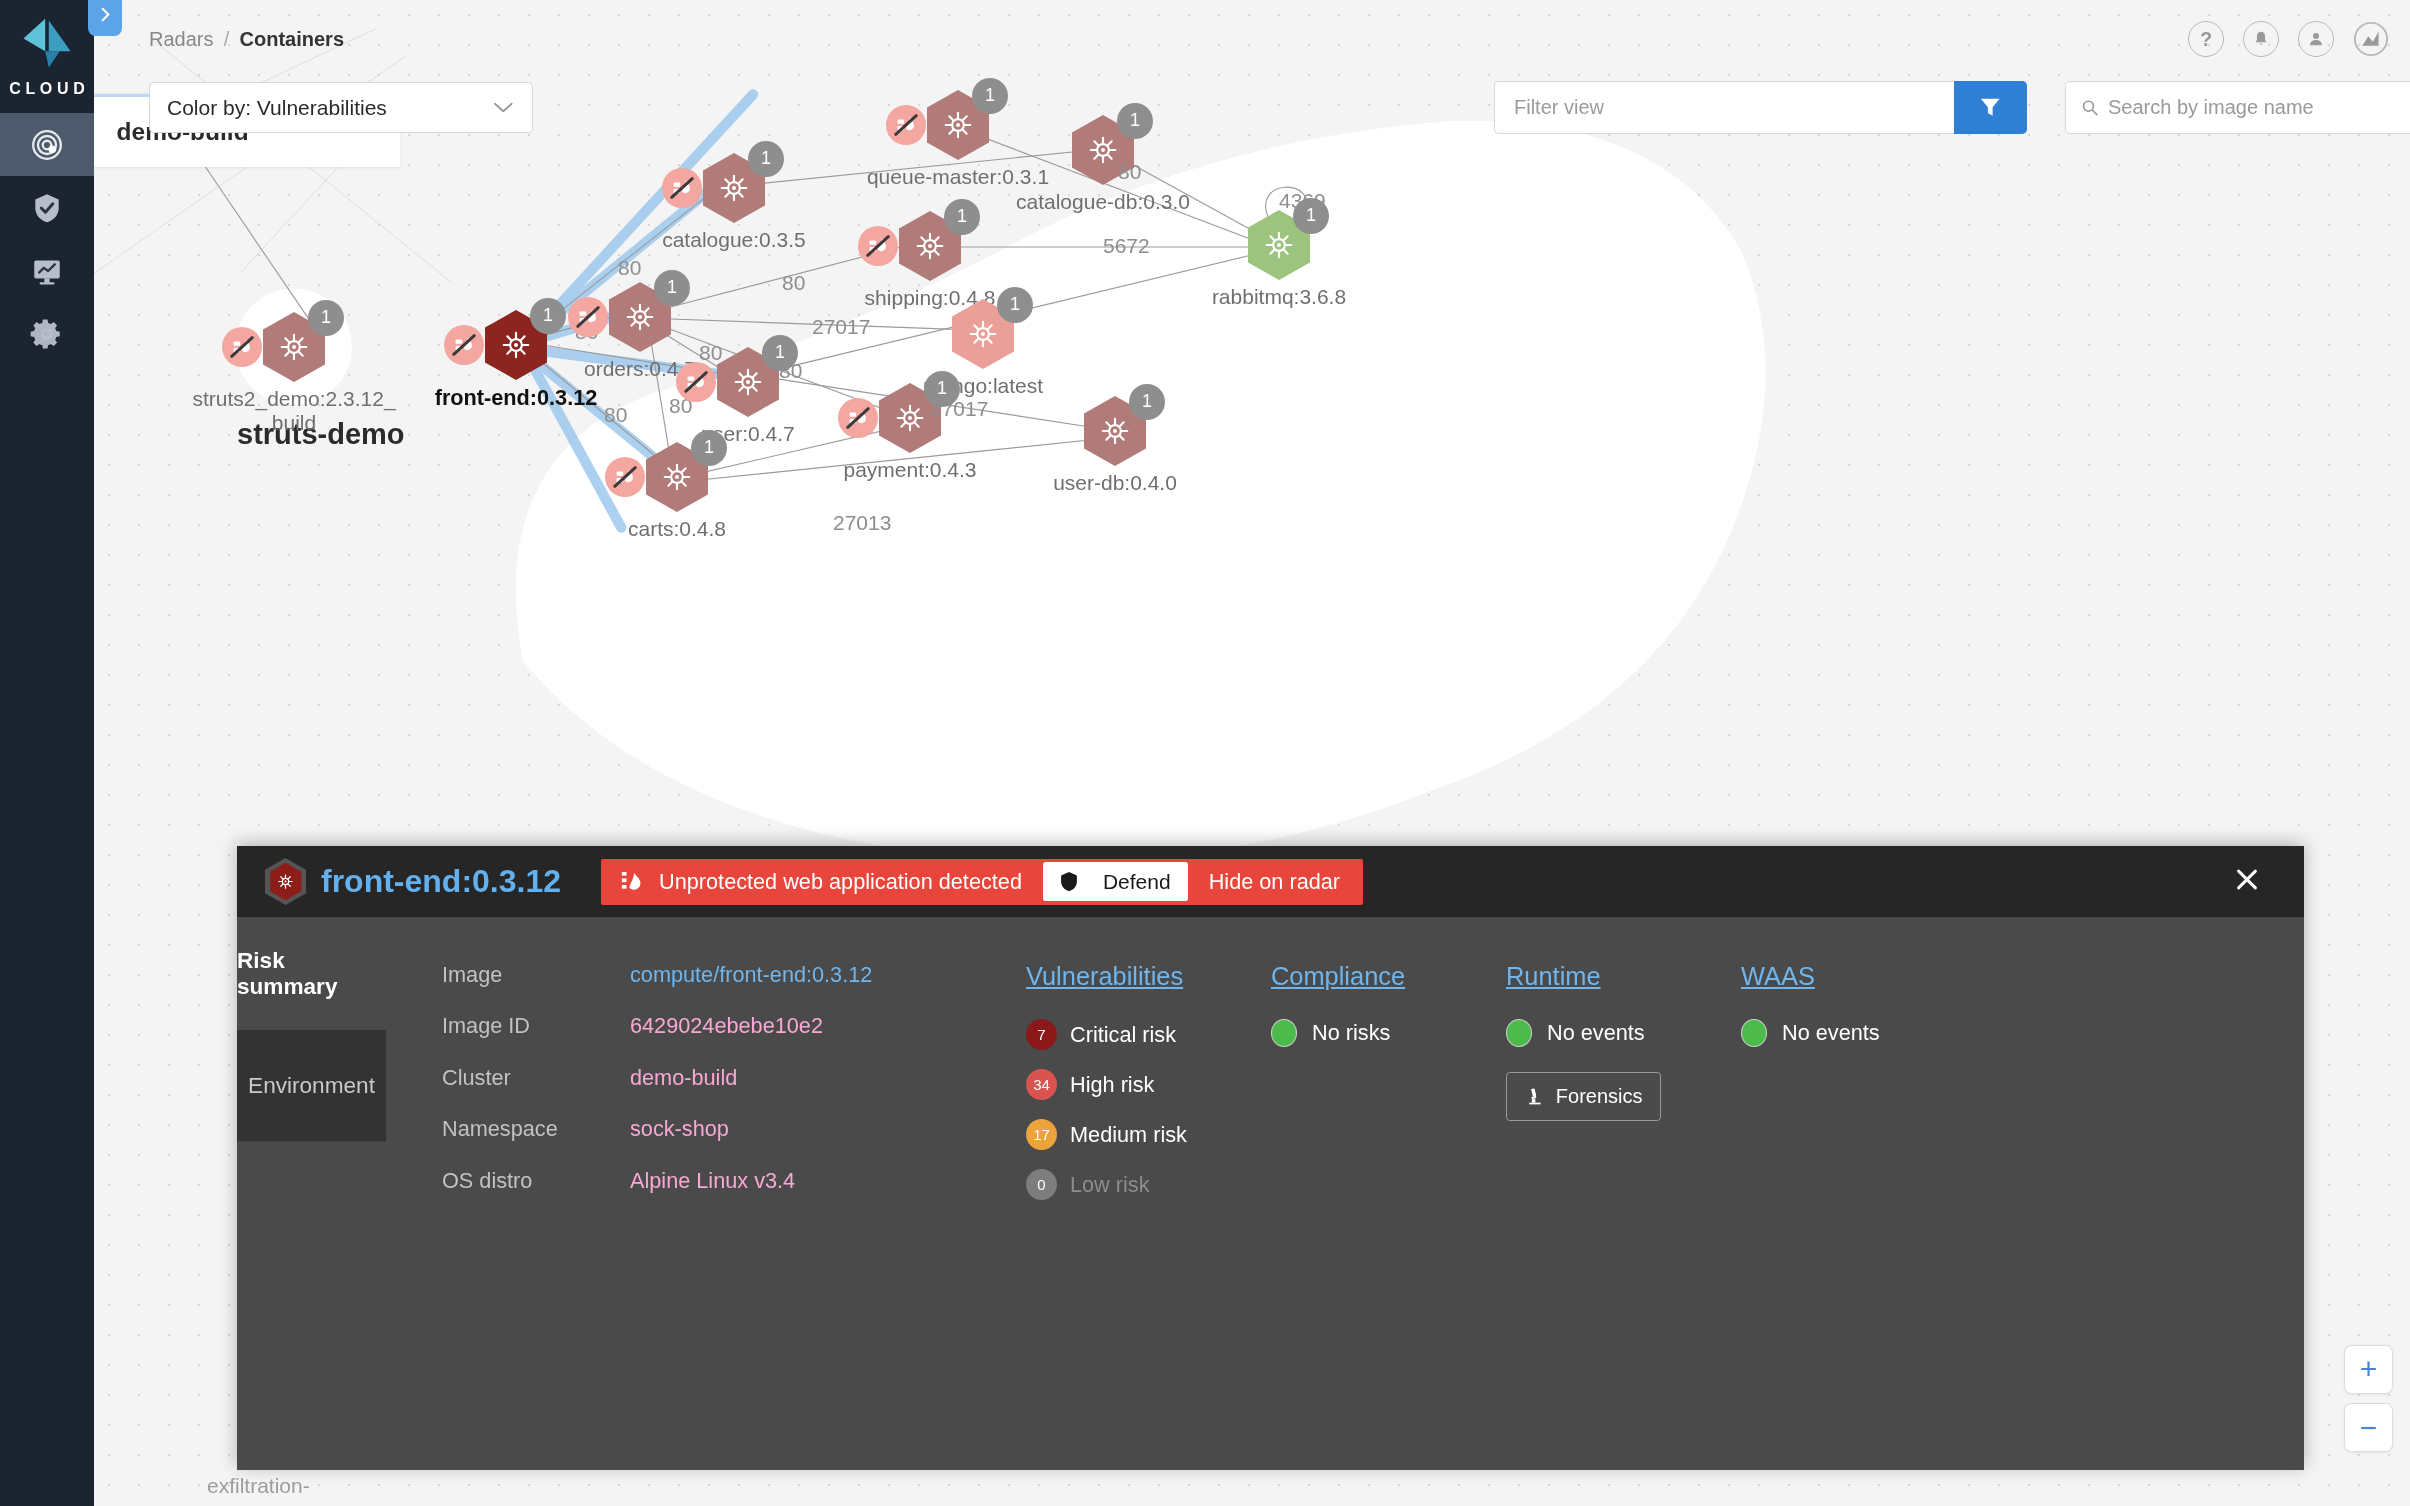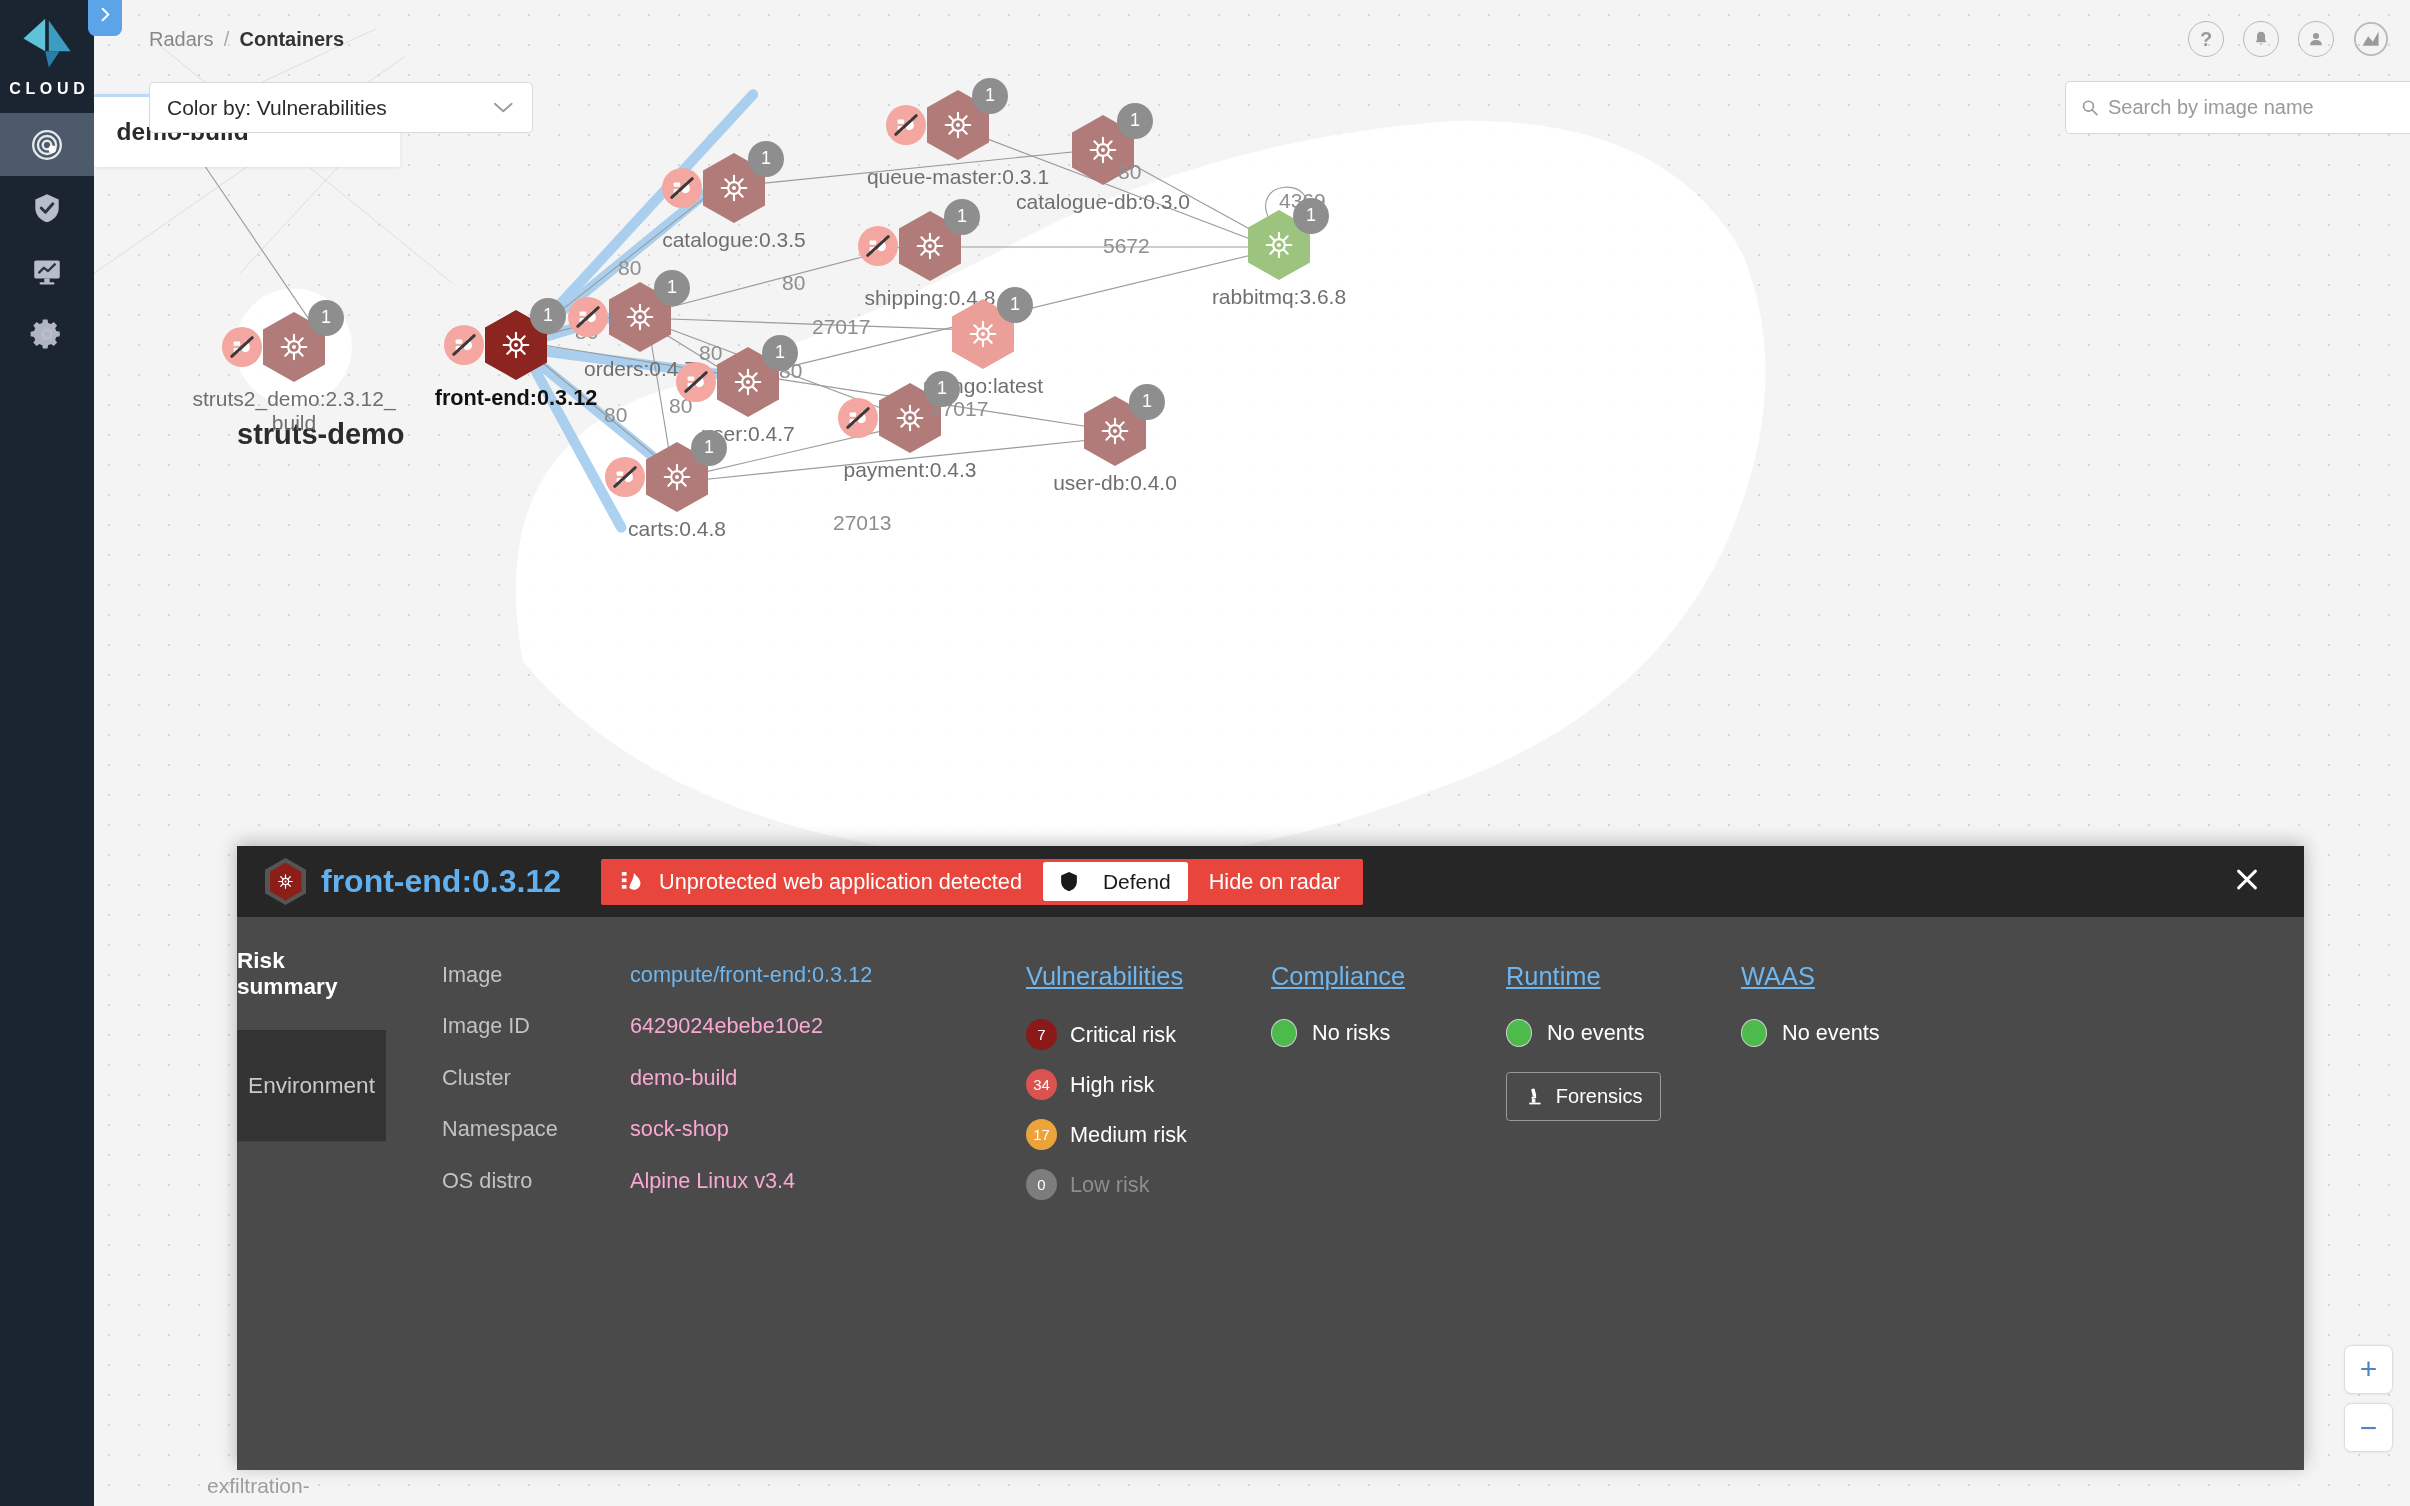--- a/index.html
+++ b/index.html
@@ -919,20 +919,28 @@
     <span class="crumb-current">Containers</span>
   </div>
 
   <div id="colorby">
     <span>Color by: Vulnerabilities</span>
     <svg class="chev" width="22.6" height="13" viewBox="0 0 24 14">
       <polyline points="3,3 12,11 21,3" fill="none" stroke="#999" stroke-width="2" stroke-linecap="round" stroke-linejoin="round"></polyline>
     </svg>
   </div>
 
+  <div id="filter-wrap">
+    <input id="filter-view" type="text" placeholder="Filter view" style="">
+    <button id="filter-btn">
+      <svg width="24.5" height="24.5" viewBox="0 0 26 26">
+        <path d="M3 4 H23 L15.5 13 V22 L10.5 19 V13 Z" fill="#ffffff"></path>
+      </svg>
+    </button>
+  </div>
 
   <div id="search-wrap">
     <svg width="19" height="19" viewBox="0 0 20 20">
       <circle cx="8.5" cy="8.5" r="5.6" fill="none" stroke="#9a9a9a" stroke-width="1.9"></circle>
       <line x1="12.8" y1="12.8" x2="18" y2="18" stroke="#9a9a9a" stroke-width="1.9" stroke-linecap="round"></line>
     </svg>
     <input id="search-input" type="text" placeholder="Search by image name" style="">
   </div>
 
   <div id="header-icons">

